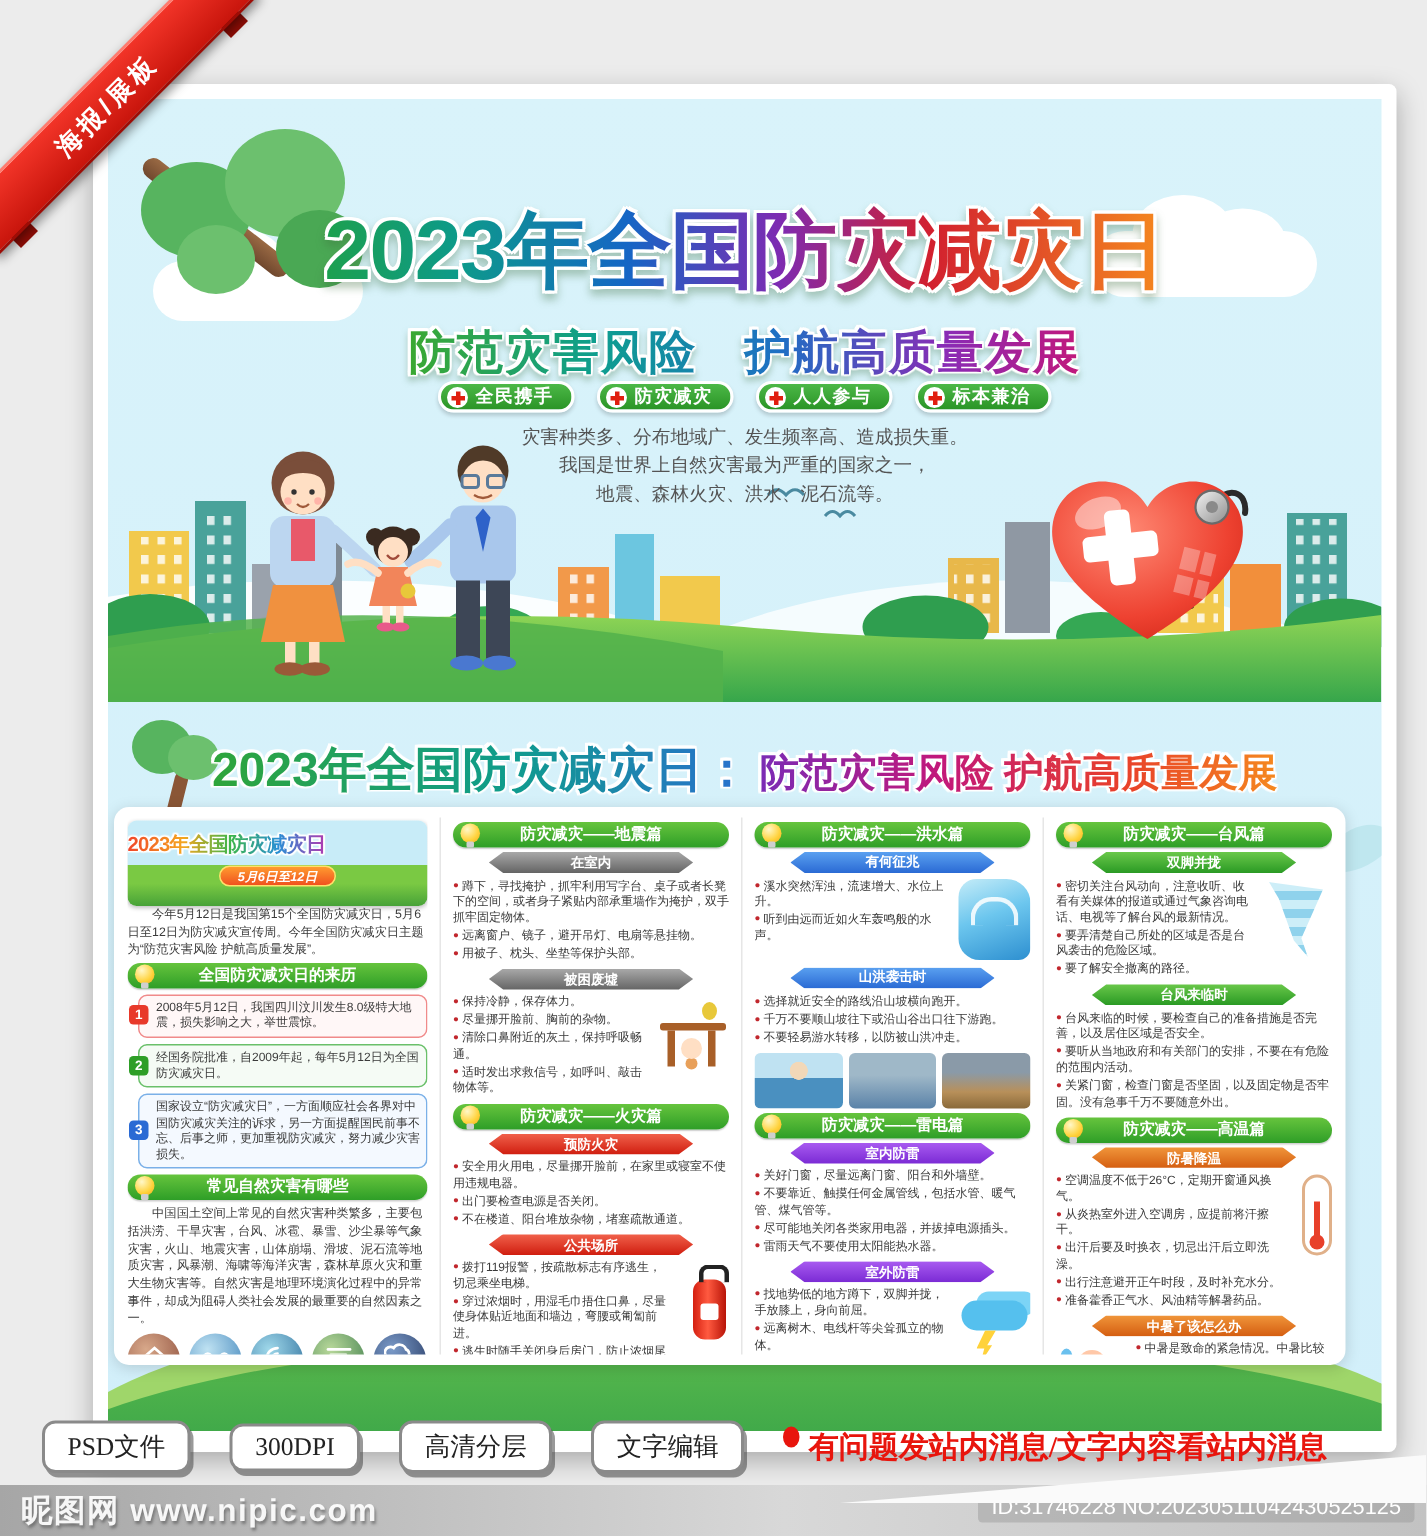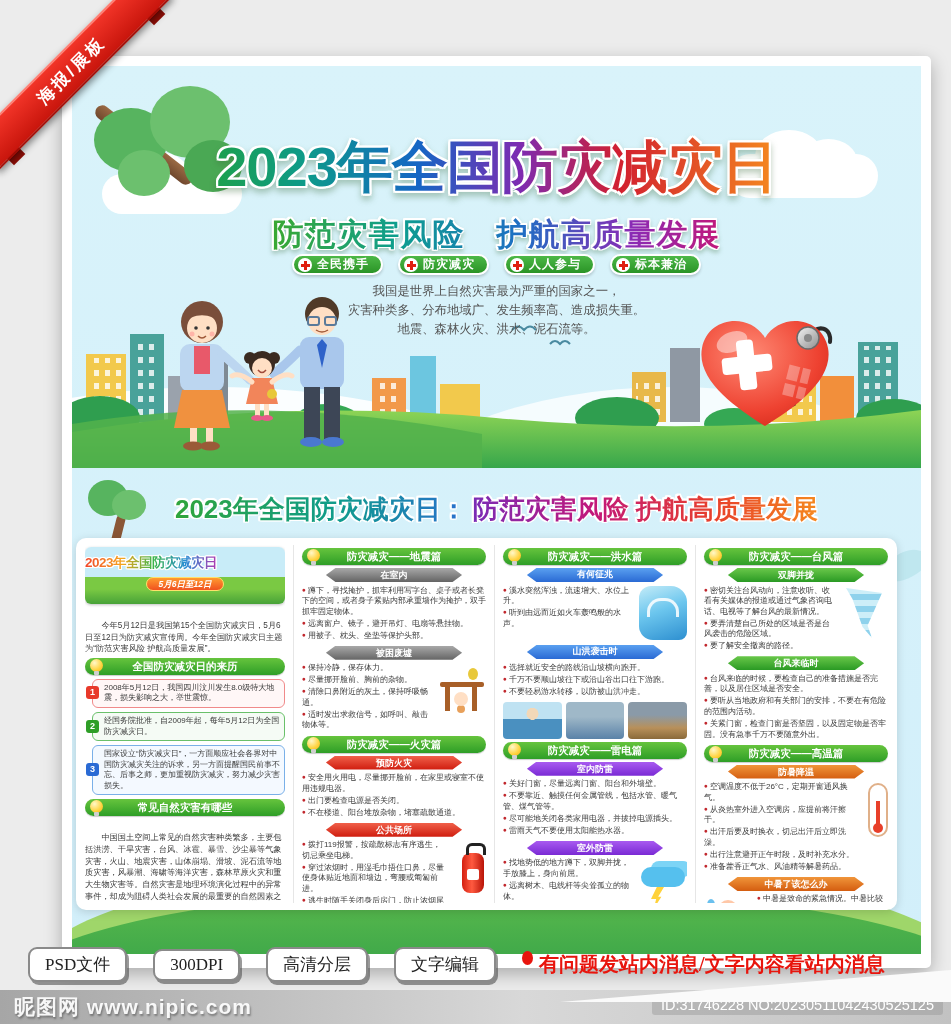--- a/index.html
+++ b/index.html
@@ -44,21 +44,21 @@
   .bcirc { position:relative; width:14px; height:14px; border-radius:50%; background:#fff; flex:none; }
   .bcirc::before, .bcirc::after { content:''; position:absolute; background:#e01f10; }
   .bcirc::before { left:6px; top:3px; width:3px; height:9px; }
   .bcirc::after { left:3px; top:6px; width:9px; height:3px; }
 
   .intro { position:absolute; top:216px; width:100%; text-align:center; font-size:12.4px; line-height:19px; color:#545454; z-index:3; }
 
   .illus { position:absolute; left:0; top:226px; width:849px; height:176px; z-index:2; }
 
   .sec2 { position:absolute; top:426px; width:100%; text-align:center; z-index:3; }
-  .s2a { font-size:26px; background-image:linear-gradient(90deg,#2fa53a,#0f9c8c 55%,#2a6fd0);
+  .s2a { font-size:32px; background-image:linear-gradient(90deg,#2fa53a,#0f9c8c 55%,#2a6fd0);
          filter:drop-shadow(1.5px 0 0 #fff) drop-shadow(-1.5px 0 0 #fff) drop-shadow(0 1.5px 0 #fff) drop-shadow(0 -1.5px 0 #fff); }
   .s2b { font-size:26px; margin-left:6px; background-image:linear-gradient(90deg,#7a2bb5,#c2187a 35%,#e8402a 70%,#f5891f);
          filter:drop-shadow(1.5px 0 0 #fff) drop-shadow(-1.5px 0 0 #fff) drop-shadow(0 1.5px 0 #fff) drop-shadow(0 -1.5px 0 #fff); }
 
   .band-back { position:absolute; left:-40px; bottom:-26px; width:940px; height:120px; background:#9fd66a; border-radius:50% 50% 0 0/95% 95% 0 0; z-index:0; }
   .band-front { position:absolute; left:-60px; bottom:-44px; width:980px; height:110px; background:linear-gradient(180deg,#5dbb4d,#2e9e47); border-radius:50% 50% 0 0/90% 90% 0 0; z-index:1; }
 
   
   .panel { position:absolute; left:4px; top:472px; width:821px; height:372px; background:#fff; border-radius:10px; box-shadow:0 2px 10px rgba(0,0,0,.15); padding:7px 9px; display:grid; grid-template-columns:200px 1fr 1fr 1fr; column-gap:8px; z-index:4; }
   .pcol { overflow:hidden; }
@@ -110,21 +110,21 @@
   .t-flood1 { background:radial-gradient(circle at 50% 32%,#f2d8b8 0 15%,transparent 16%),linear-gradient(180deg,#bfe2f2 0 45%,#4a90c0 45% 100%); }
   .t-flood2 { background:linear-gradient(180deg,#9fb8c8 0 40%,#5a82a8 100%); }
   .t-flood3 { background:linear-gradient(180deg,#8a9aa8 0 35%,#b8905a 70%,#8a6a3a 100%); }
 
   
   .c1banner { height:57px; border-radius:6px; position:relative; overflow:hidden; background:linear-gradient(180deg,#c8ecf8 0 52%,#7ac943 52% 74%,#47a238 100%); box-shadow:0 1px 3px rgba(0,0,0,.25); margin-top:2px; }
   .c1btitle { margin-top:7px; text-align:center; font-size:13.5px; letter-spacing:-0.5px;
       background-image:linear-gradient(90deg,#f0452a,#f5a51f 28%,#3cb54a 52%,#2a8fd4 76%,#b03ab0);
       filter:drop-shadow(1px 0 0 #fff) drop-shadow(-1px 0 0 #fff) drop-shadow(0 1px 0 #fff) drop-shadow(0 -1px 0 #fff); }
   .c1date { width:78px; margin:5px auto 0; background:linear-gradient(180deg,#ff9a2f,#f0521f); border:1.5px solid #ffe06a; border-radius:8px; color:#fff; font-size:8.5px; font-weight:bold; text-align:center; line-height:12px;font-style:italic; }
-  .c1intro { font-size:8.2px; line-height:1.42; color:#3a3a3a; text-indent:2em; margin:16px 0 3px; }
+  .c1intro { font-size:8.2px; line-height:1.42; color:#3a3a3a; text-indent:2em; margin:0 0 3px; }
   .hbox { position:relative; border:1.5px solid; border-radius:6px; padding:3px 4px 3px 11px; margin:4px 0 4px 7px; font-size:8px; line-height:1.32; color:#3a3a3a; }
   .hnum { position:absolute; left:-7px; top:calc(50% - 7px); width:13px; height:13px; border-radius:3px; color:#fff; font-weight:bold; font-size:9px; text-align:center; line-height:13px; }
   .h-red { border-color:#f08a8a; background:#fff7f7; }  .h-red .hnum { background:#e8392a; }
   .h-green { border-color:#6ac06a; background:#f5fbf5; } .h-green .hnum { background:#2e9e27; }
   .h-blue { border-color:#7ab0e8; background:#f4f9ff; }  .h-blue .hnum { background:#2a6ad4; }
   .dics { display:flex; justify-content:space-between; margin-top:4px; }
   .dic-item { text-align:center; width:36px; }
   .dic { width:35px; height:35px; border-radius:50%; display:flex; align-items:center; justify-content:center; }
   .dic svg { width:22px; height:22px; }
   .d-quake   { background:radial-gradient(circle at 35% 30%,#d8a88a,#8a4a38); }
@@ -182,22 +182,22 @@
             <span class="bcirc"></span>
             <span>人人参与</span>
           </div>
           <div class="badge">
             <span class="bcirc"></span>
             <span>标本兼治</span>
           </div>
         </div>
 
       <div class="intro">
+          <div>灾害种类多、分布地域广、发生频率高、造成损失重。</div>
           <div>我国是世界上自然灾害最为严重的国家之一，</div>
-          <div>灾害种类多、分布地域广、发生频率高、造成损失重。</div>
           <div>地震、森林火灾、洪水、泥石流等。</div>
         </div>
 
       <svg class="illus" viewBox="0 0 849 176">
         <defs>
           <linearGradient id="hillGrad" x1="0" y1="0" x2="0" y2="1">
             <stop offset="0" stop-color="#8ed455"></stop>
               <stop offset="1" stop-color="#36a64b"></stop>
           </linearGradient>
           <radialGradient id="heartGrad" cx="0.38" cy="0.32" r="0.9">

